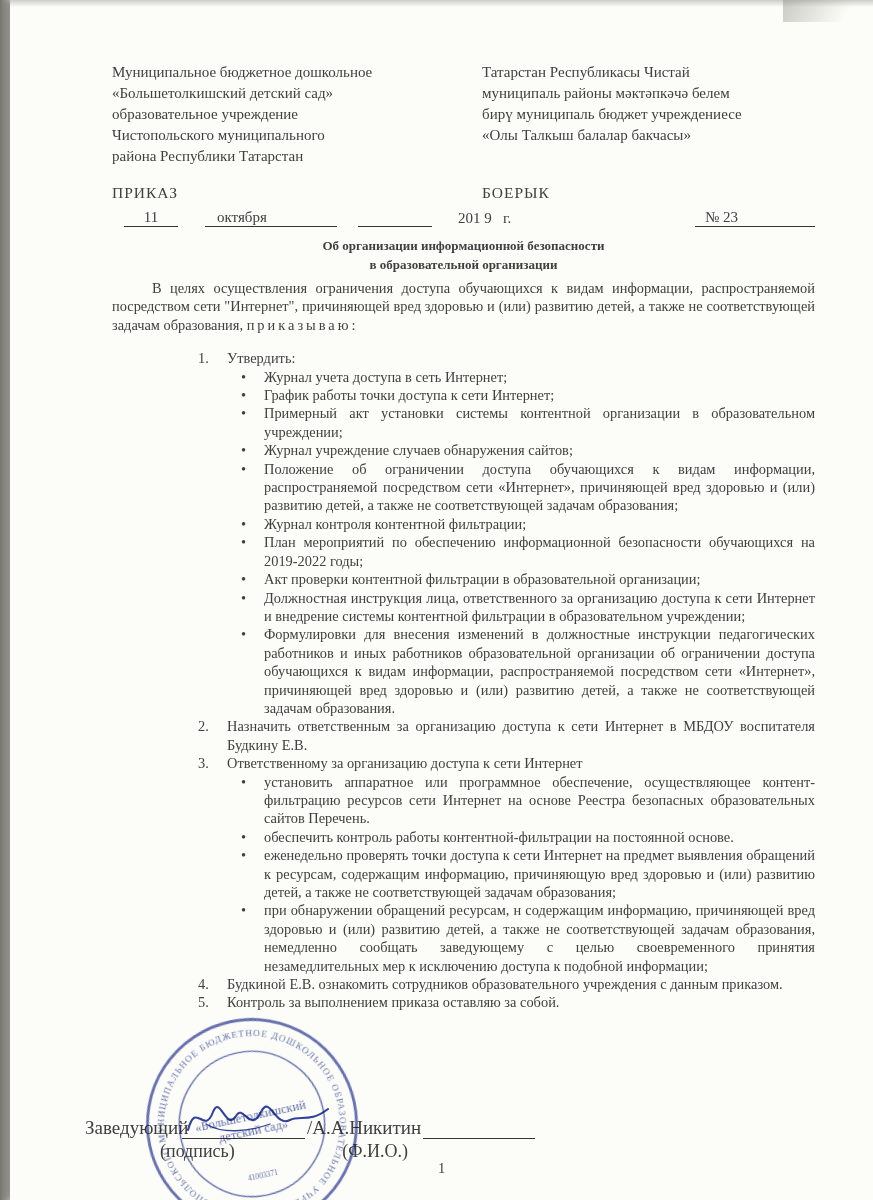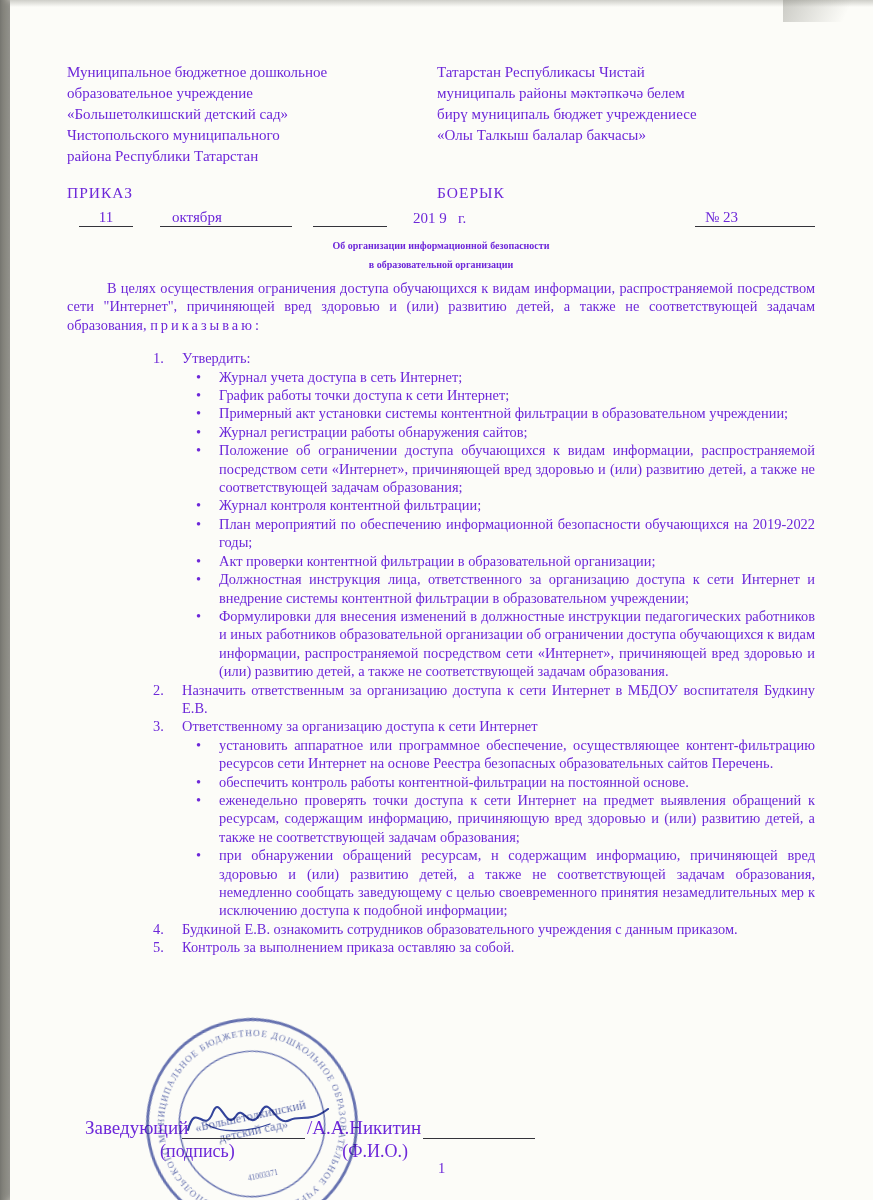--- a/index.html
+++ b/index.html
@@ -11,22 +11,22 @@
   .scan {
     position:relative; width:873px; height:1200px;
     background:linear-gradient(90deg,#767670 0,#98978f 5px,#c2c1b9 10px,#d8d7cf 13px);
   }
   .paper {
     position:absolute; left:10px; top:0;
     width:863px; height:1200px;
     background:#fcfcf8;
     box-shadow:-4px 0 7px rgba(0,0,0,.28);
     box-sizing:border-box;
-    padding:62px 58px 0 57px;
-    color:#6d28d9;
+    padding:62px 58px 0 102px;
+    color:#404040;
   }
   .paper::before{ 
     content:""; position:absolute; left:0; top:0; width:100%; height:7px;
     background:linear-gradient(to bottom, rgba(120,120,112,.35), rgba(120,120,112,0));
     pointer-events:none;
   }
   .paper::after{ 
     content:""; position:absolute; right:0; top:0; width:90px; height:22px;
     background:linear-gradient(115deg, rgba(130,130,122,.4), rgba(130,130,122,0) 70%);
     pointer-events:none;
@@ -40,21 +40,21 @@
   .order-words .lw { width:370px; }
 
   .date-line { display:flex; align-items:flex-end; margin-top:2px; font-size:15px; height:23px;gap:21px; }
   .useg { border-bottom:1.2px solid #33333a; box-sizing:border-box; }
   .d-day   { width:54px; margin-left:12px; text-align:center; }
   .d-month { width:132px; margin-left:6px; padding-left:12px; }
   .d-fill  { width:74px; }
   .d-year  { margin-left:5px; }
   .d-num   { margin-left:auto; width:120px; padding-left:10px; }
 
-  .doc-title { text-align:center; font-weight:bold; font-size:10px; line-height:19px; margin-top:9px; }
+  .doc-title { text-align:center; font-weight:bold; font-size:13px; line-height:19px; margin-top:9px; }
 
   .intro {
     margin:5px 0 0 0; text-align:justify;
     font-size:14.4px; line-height:18.4px; text-indent:40px;
   }
   .spaced { letter-spacing:3px;margin-top:26px; }
 
   .list { margin-top:15px; margin-left:86px; font-size:14.4px; line-height:18.4px; }
   .li { display:flex; }
   .li .num { flex:0 0 29px; }
@@ -88,22 +88,22 @@
 </style>
 </head>
 <body>
 
 <div class="scan">
   <div class="paper">
 
     <div class="header-cols">
       <div class="hcol-left">
         <div>Муниципальное бюджетное дошкольное</div>
+        <div>«Большетолкишский  детский сад»</div>
         <div>образовательное учреждение</div>
-        <div>«Большетолкишский  детский сад»</div>
         <div>Чистопольского муниципального</div>
         <div>района Республики Татарстан</div>
       </div>
       <div class="hcol-right">
         <div>Татарстан Республикасы Чистай</div>
         <div>муниципаль районы мәктәпкәчә белем</div>
         <div>бирү муниципаль бюджет учреждениесе</div>
         <div>«Олы Талкыш балалар бакчасы»</div>
       </div>
     </div>
@@ -138,25 +138,25 @@
             <div class="b">
                 <span class="dot">•</span>
                 <div class="bt">Журнал учета доступа в сеть Интернет;</div>
               </div>
             <div class="b">
                 <span class="dot">•</span>
                 <div class="bt">График работы точки доступа к сети Интернет;</div>
               </div>
             <div class="b">
                 <span class="dot">•</span>
-                <div class="bt">Примерный акт установки системы контентной фильтрации в образовательном учреждении;</div>
-              </div>
-            <div class="b">
-                <span class="dot">•</span>
-                <div class="bt">Журнал регистрации работы обнаружения сайтов;</div>
+                <div class="bt">Примерный акт установки системы контентной организации в образовательном учреждении;</div>
+              </div>
+            <div class="b">
+                <span class="dot">•</span>
+                <div class="bt">Журнал учреждение случаев обнаружения сайтов;</div>
               </div>
             <div class="b">
                 <span class="dot">•</span>
                 <div class="bt">Положение об ограничении доступа обучающихся к видам информации, распространяемой посредством сети «Интернет», причиняющей вред здоровью и (или) развитию детей, а также не соответствующей задачам образования;</div>
               </div>
             <div class="b">
                 <span class="dot">•</span>
                 <div class="bt">Журнал контроля контентной фильтрации;</div>
               </div>
             <div class="b">

